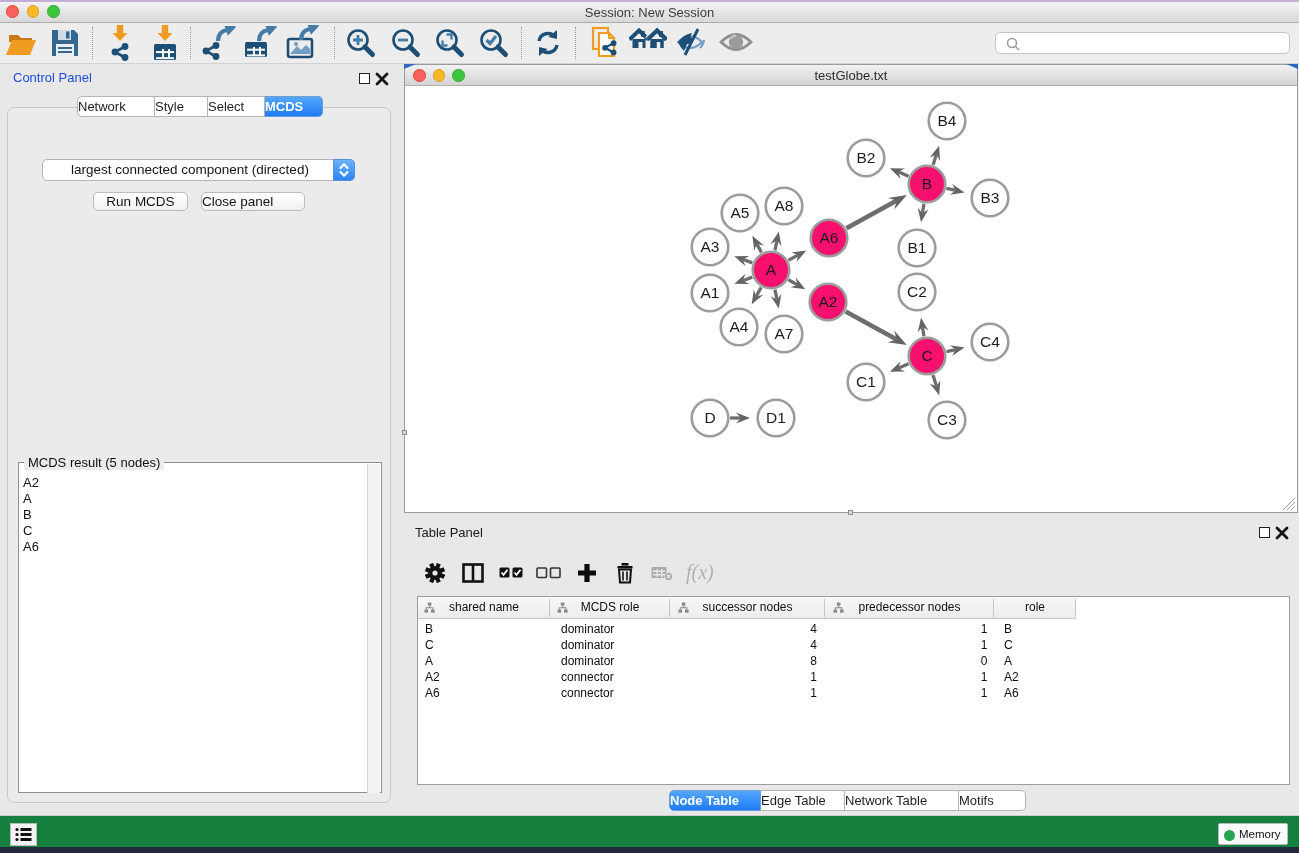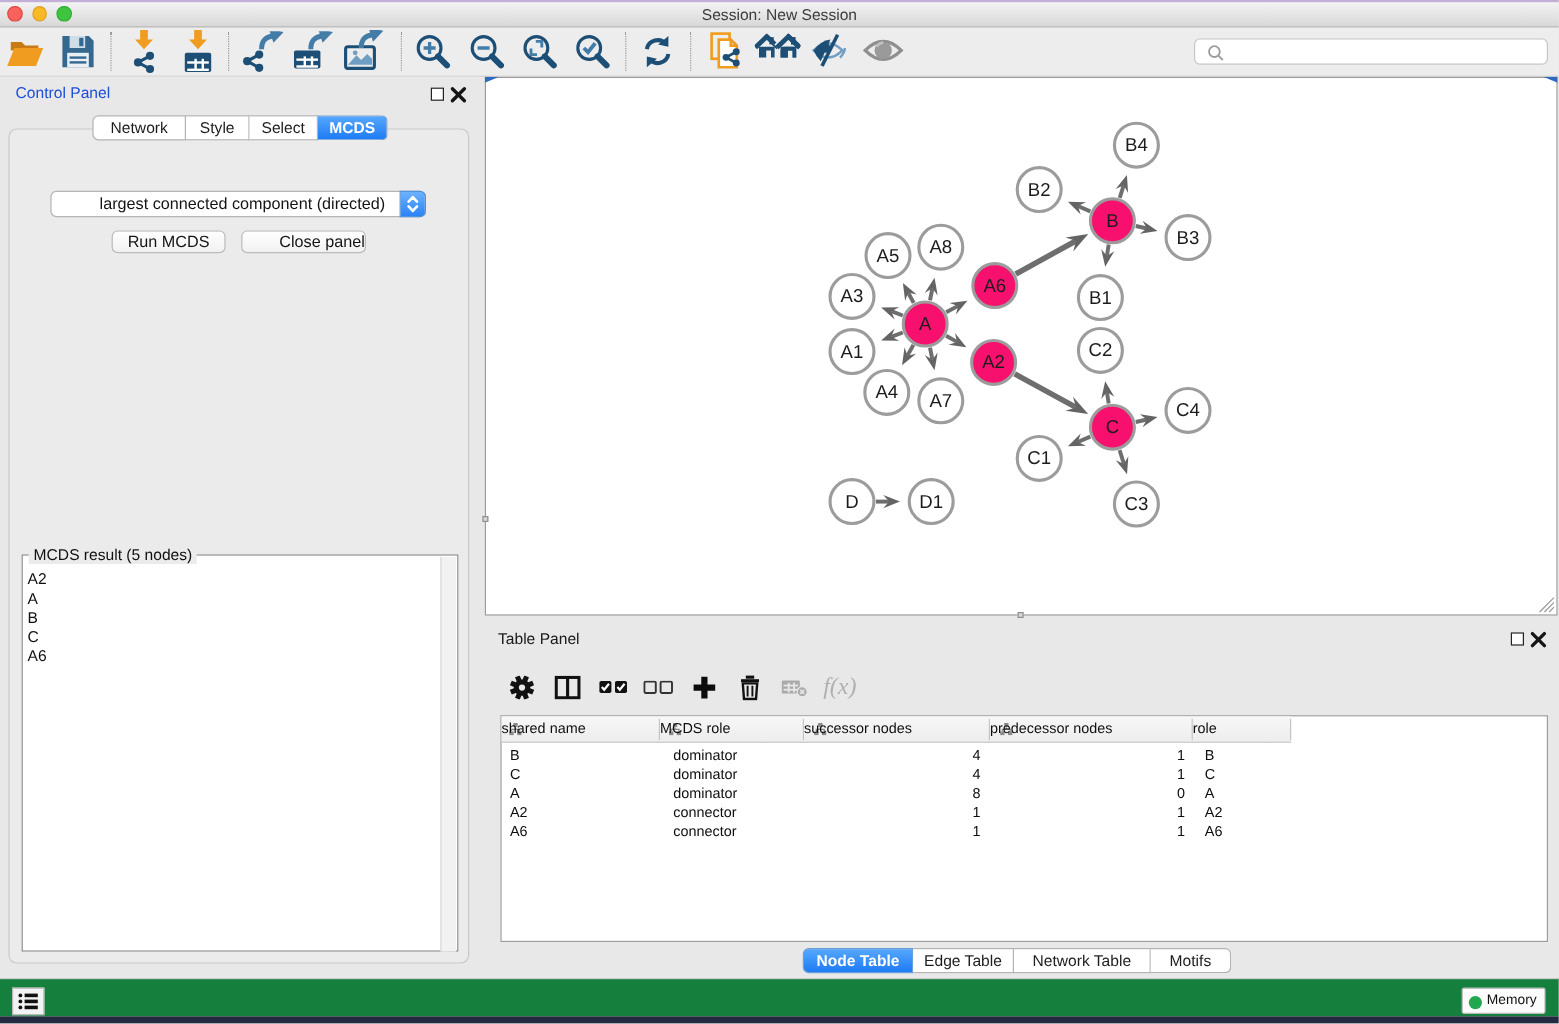--- a/index.html
+++ b/index.html
@@ -3,23 +3,23 @@
 *{margin:0;padding:0;box-sizing:border-box;}
 html,body{width:1299px;height:853px;overflow:hidden;}
 body{font-family:"Liberation Sans",sans-serif;-webkit-font-smoothing:antialiased;background:#e8e8e8;position:relative;}
 .abs{position:absolute;}
 .tl{border-radius:50%;width:12.5px;height:12.5px;position:absolute;top:3.2px;}
 .titlebar{left:0;top:2px;width:1299px;height:21px;background:linear-gradient(#f3f3f3,#d8d8d8);border-bottom:1px solid #ababab;}
 .wtitle{width:100%;text-align:center;font-size:13px;color:#3c3c3c;line-height:21px;}
 .sep{width:1px;height:32px;border-left:1px dotted #9a9a9a;}
 .searchbox{left:995px;top:9px;width:295px;height:22px;background:#fff;border:1px solid #c6c6c6;border-radius:5px;}
 .fieldlegend{background:#ebebeb;padding:0 4px;}
-.tab{position:absolute;top:0;height:21px;background:#fff;border:1px solid #b4b4b4;border-left:none;line-height:20px;text-align:center;font-size:13px;color:#1e1e1e;}
+.tab{position:absolute;top:0;height:21px;background:#fff;border:1px solid #b4b4b4;border-left:none;line-height:20px;font-size:13px;color:#1e1e1e;}
 .seltab{background:linear-gradient(#55a7fd,#1e7bf4);color:#fff;border-color:#6a9fd8;font-weight:bold;}
-.hcell{top:3px;height:16px;font-size:12px;color:#0f0f0f;text-align:left;}
+.hcell{top:3px;height:16px;font-size:12px;color:#0f0f0f;text-align:center;}
 .hsep{top:2px;width:1px;height:18px;background:#c6c6c6;}
 .rc{font-size:12px;color:#0d0d0d;}
 </style></head><body>
 
 <div class="abs" style="left:0;top:0;width:1299px;height:2px;background:#c3aed8;"></div>
 
 <div class="abs titlebar">
   <div class="tl" style="left:6px;background:#f7635c;border:0.5px solid #e14640;"></div>
   <div class="tl" style="left:26.5px;background:#f8b927;border:0.5px solid #dfa023;"></div>
   <div class="tl" style="left:47px;background:#3dc53f;border:0.5px solid #2fae35;"></div>
@@ -166,40 +166,46 @@
 
   <div class="abs" style="left:7px;top:43px;width:384px;height:696px;background:#ebebeb;border:1px solid #c9c9c9;border-radius:7px;"></div>
 
   <div class="tab" style="left:77px;top:32px;width:78px;border-left:1px solid #b4b4b4;border-radius:5px 0 0 5px;">Network</div>
   <div class="tab" style="left:155px;top:32px;width:53px;">Style</div>
   <div class="tab" style="left:208px;top:32px;width:57px;">Select</div>
   <div class="tab seltab" style="left:265px;top:32px;width:58px;border-radius:0 5px 5px 0;">MCDS</div>
 
 
   <div class="abs" style="left:42px;top:95px;width:313px;height:22px;background:#fff;border:1px solid #b5b5b5;border-radius:5px;">
-    <div style="margin-left:12px;font-size:13.5px;color:#141414;line-height:20px;padding-left:28px;">largest connected component (directed)</div>
+    <div style="font-size:13.5px;color:#141414;line-height:20px;padding-left:28px;">largest connected component (directed)</div>
     <div class="abs" style="right:-1px;top:-1px;width:22px;height:22px;border-radius:0 5px 5px 0;background:linear-gradient(#6cb2fe,#2c83f6);border:1px solid #5192dd;">
       <svg width="20" height="20" style="position:absolute;left:0px;top:0px">
           <path d="M6.5 8 L10 4.2 L13.5 8" fill="none" stroke="#fff" stroke-width="2.2" stroke-linejoin="round" stroke-linecap="round"></path>
           <path d="M6.5 12 L10 15.8 L13.5 12" fill="none" stroke="#fff" stroke-width="2.2" stroke-linejoin="round" stroke-linecap="round"></path>
         </svg>
     </div>
   </div>
 
   <div class="abs" style="left:93px;top:128px;width:95px;height:19px;background:linear-gradient(#ffffff,#f1f1f1);border:1px solid #bcbcbc;border-radius:5px;text-align:center;font-size:13.5px;color:#141414;line-height:17px;">Run MCDS</div>
-  <div class="abs" style="left:201px;top:128px;width:104px;height:19px;background:linear-gradient(#ffffff,#f1f1f1);border:1px solid #bcbcbc;border-radius:5px;text-align:right;font-size:13.5px;color:#141414;line-height:17px;">Close panel</div>
+  <div class="abs" style="left:201px;top:128px;width:104px;height:19px;background:linear-gradient(#ffffff,#f1f1f1);border:1px solid #bcbcbc;border-radius:5px;text-align:left;font-size:13.5px;color:#141414;line-height:17px;">Close panel</div>
 
   <div class="abs" style="left:18px;top:398px;width:364px;height:331px;border:1px solid #8f8f8f;background:#fff;">
     <div class="abs" style="right:1px;top:1px;width:13px;height:329px;background:#f2f2f2;border-left:1px solid #d8d8d8;"></div>
     <div class="abs" style="left:4px;top:12px;font-size:13px;color:#111;line-height:16px;">A2<br>A<br>B<br>C<br>A6</div>
   </div>
   <div class="abs fieldlegend" style="left:24px;top:391px;font-size:13px;color:#111;">MCDS result (5 nodes)</div>
 </div>
 
 <div class="abs" style="left:404px;top:64px;width:894px;height:449px;background:#fff;border:1px solid #9b9b9b;">
+  <div class="abs" style="left:0;top:0;width:892px;height:21px;background:linear-gradient(#f2f2f2,#d4d4d4);border-bottom:1px solid #b2b2b2;">
+    <div class="tl" style="left:8px;top:4px;background:#f7635c;border:0.5px solid #e14640;"></div>
+    <div class="tl" style="left:27.5px;top:4px;background:#f8b927;border:0.5px solid #dfa023;"></div>
+    <div class="tl" style="left:47px;top:4px;background:#3dc53f;border:0.5px solid #2fae35;"></div>
+    <div class="wtitle" style="font-size:13px;color:#2e2e2e;">testGlobe.txt</div>
+  </div>
 
   <svg class="abs" style="left:-1px;top:-1px" width="14" height="14">
       <path d="M0 0 L14 0 L0 14 Z" fill="none"></path>
       <path d="M0 0 L12 0 L0 5 Z" fill="#2e68c0"></path>
     </svg>
   <svg class="abs" style="right:-1px;top:-1px" width="14" height="14">
       <path d="M2 0 L14 0 L14 5 Z" fill="#2e68c0"></path>
     </svg>
 
   <svg class="abs" style="left:0;top:22px" width="892" height="426" font-family="Liberation Sans, sans-serif">

